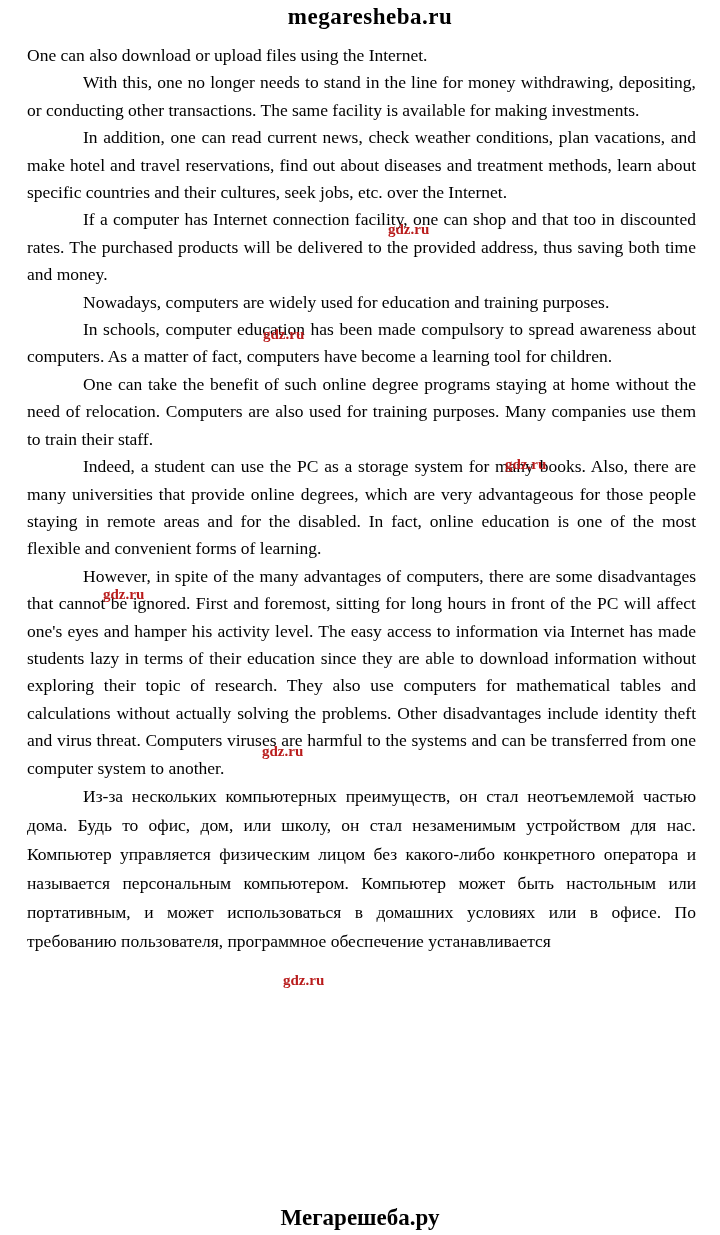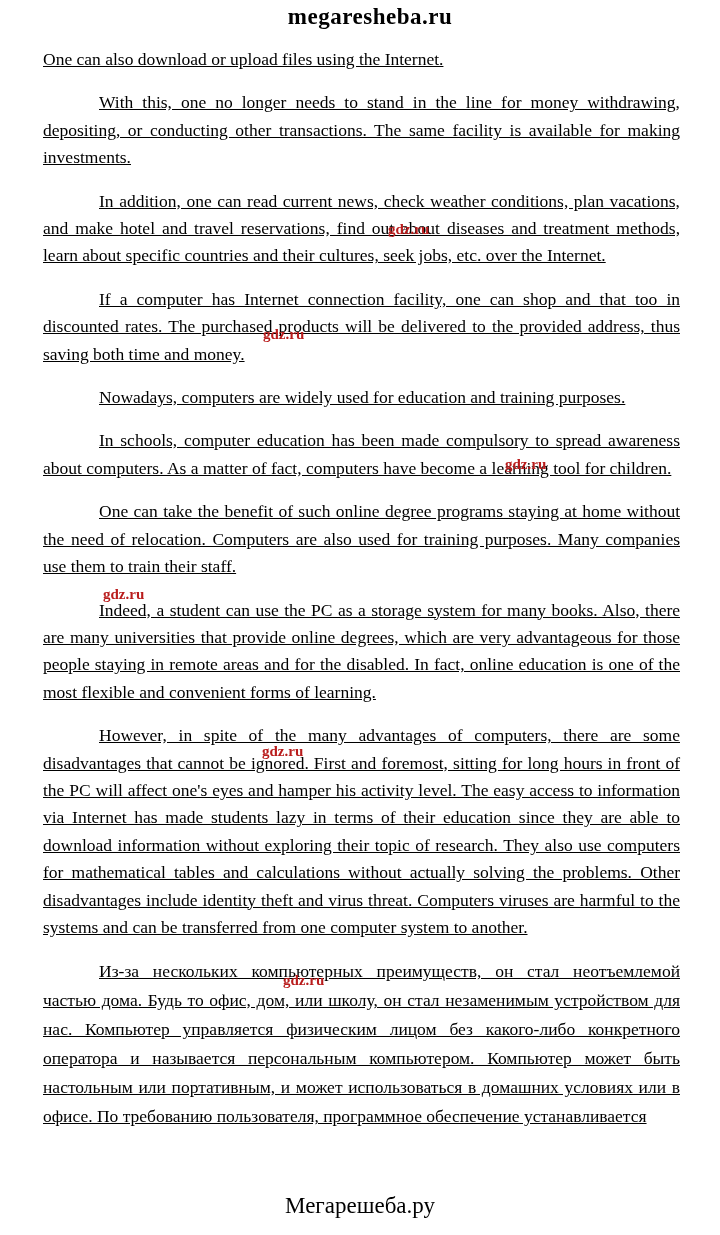--- a/index.html
+++ b/index.html
@@ -24,38 +24,37 @@
     letter-spacing: 0.5px;
     padding-left: 20px;
   }
   .content {
     margin: 12px 24px 0 27px;
     font-size: 17.5px;
     line-height: 27.4px;
     text-align: justify;
   }
   .content p {
-    margin: 16px;
+    margin: 0;
     text-indent: 56px;
-    text-decoration: underline;
   }
   .content p.no-indent {
     text-indent: 0;
   }
   .russian {
     margin-top: 32px;
     line-height: 29px;
   }
   .site-footer {
     position: absolute;
-    bottom: 16px;
+    bottom: 4px;
     left: 0;
     width: 100%;
     text-align: center;
-    font-weight: normal;
+    font-weight: bold;
     font-size: 23px;
   }
   .wm {
     position: absolute;
     font-weight: bold;
     font-size: 15px;
     color: #b91c1c;
     font-family: "Liberation Serif", serif;
     white-space: nowrap;
   }

